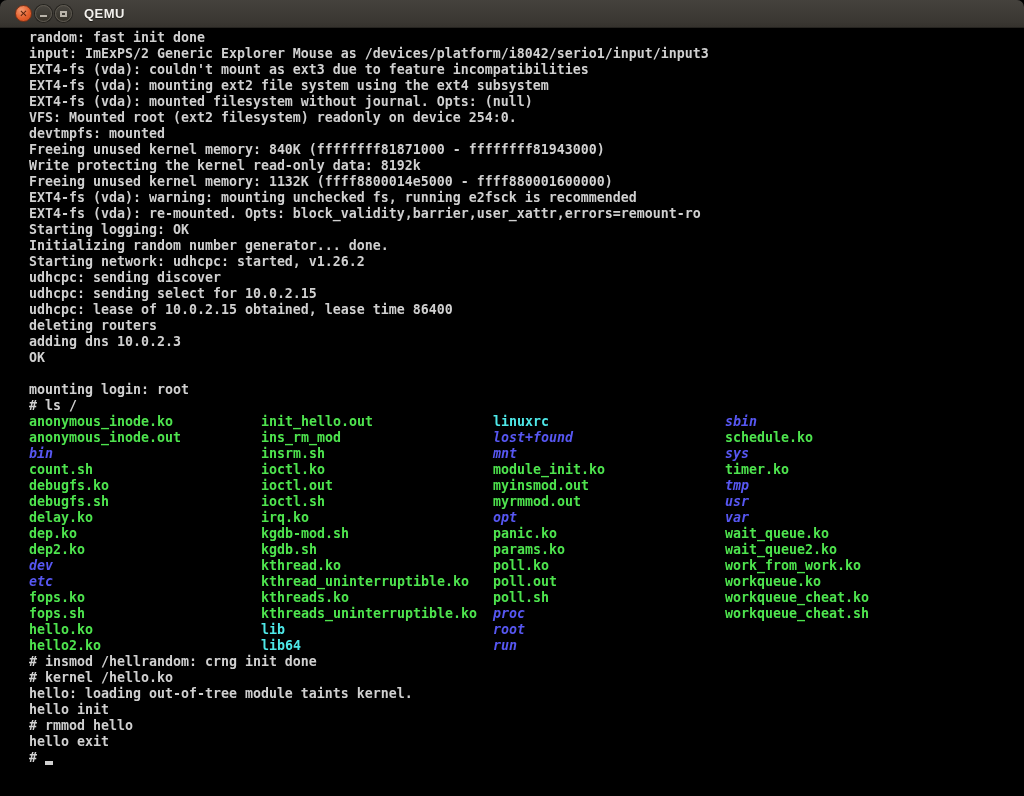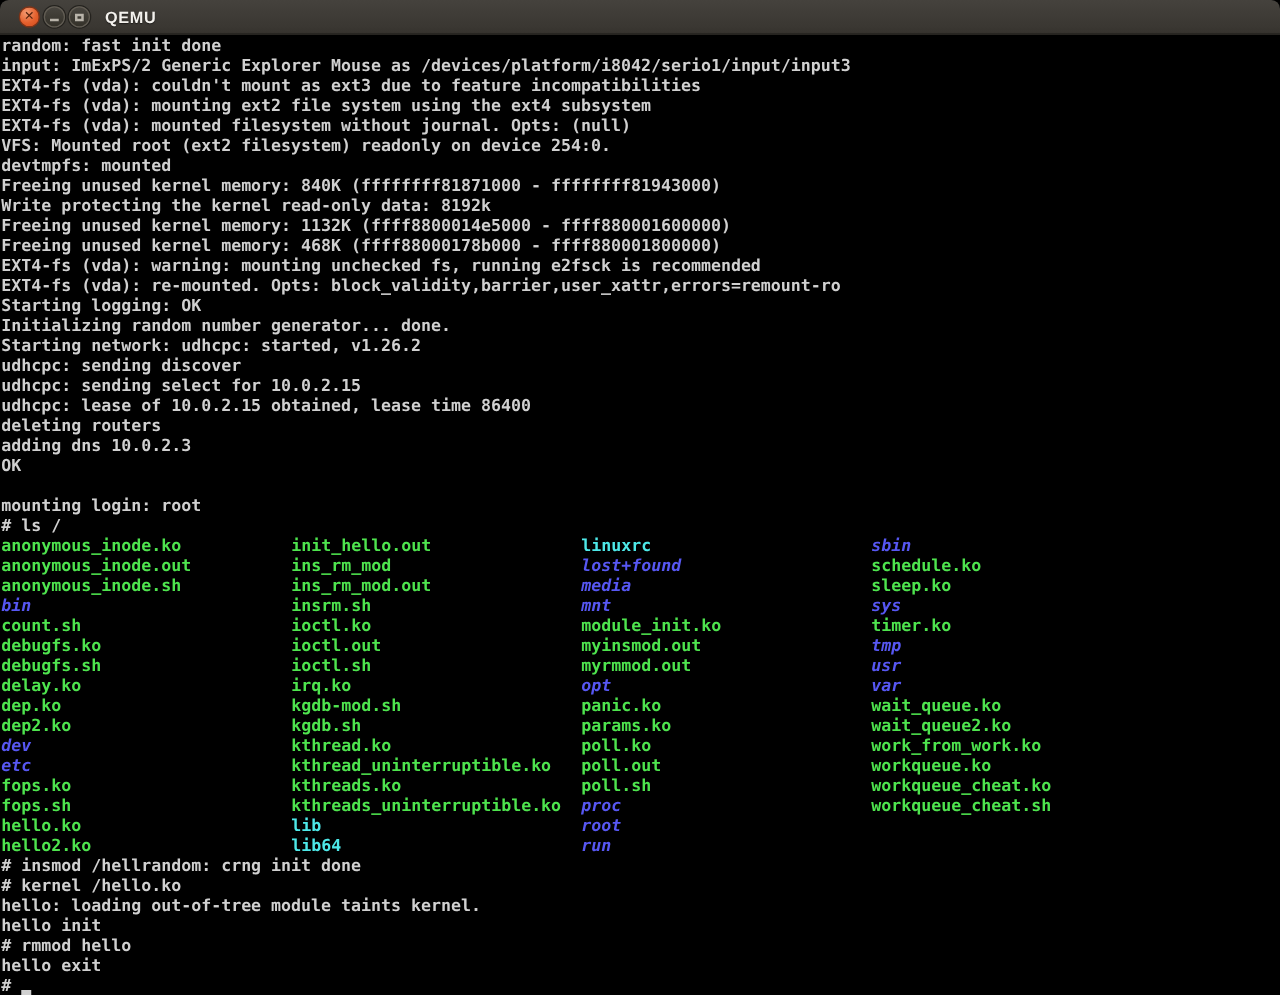--- a/index.html
+++ b/index.html
@@ -54,20 +54,21 @@
   }
 
   
   .terminal {
     flex: 1 1 auto;
     background: var(--term-bg, #000);
     color: var(--fg, #d0d0d0);
     font: bold 13.29px/16px "DejaVu Sans Mono", monospace;
     padding: 2px 0 0 1px;
     overflow: hidden;
+    margin-left: 28px;
   }
   .line { height: 16px; white-space: pre; }
   .cell { display: inline-block; width: 232px; white-space: pre; vertical-align: top; }
   .green { color: var(--green); }
   .blue  { color: var(--blue); font-style: italic; }
   .cyan  { color: var(--cyan); }
   .cursor {
     display: inline-block;
     width: 8px; height: 4px;
     background: var(--fg, #d0d0d0);
@@ -96,40 +97,38 @@
         <div class="line">random: fast init done</div>
         <div class="line">input: ImExPS/2 Generic Explorer Mouse as /devices/platform/i8042/serio1/input/input3</div>
         <div class="line">EXT4-fs (vda): couldn't mount as ext3 due to feature incompatibilities</div>
         <div class="line">EXT4-fs (vda): mounting ext2 file system using the ext4 subsystem</div>
         <div class="line">EXT4-fs (vda): mounted filesystem without journal. Opts: (null)</div>
         <div class="line">VFS: Mounted root (ext2 filesystem) readonly on device 254:0.</div>
         <div class="line">devtmpfs: mounted</div>
         <div class="line">Freeing unused kernel memory: 840K (ffffffff81871000 - ffffffff81943000)</div>
         <div class="line">Write protecting the kernel read-only data: 8192k</div>
         <div class="line">Freeing unused kernel memory: 1132K (ffff8800014e5000 - ffff880001600000)</div>
-        <div class="line">Freeing unused kernel memory: 468K (ffff88000178b000 - ffff880001800000)</div>
         <div class="line">EXT4-fs (vda): warning: mounting unchecked fs, running e2fsck is recommended</div>
         <div class="line">EXT4-fs (vda): re-mounted. Opts: block_validity,barrier,user_xattr,errors=remount-ro</div>
         <div class="line">Starting logging: OK</div>
         <div class="line">Initializing random number generator... done.</div>
         <div class="line">Starting network: udhcpc: started, v1.26.2</div>
         <div class="line">udhcpc: sending discover</div>
         <div class="line">udhcpc: sending select for 10.0.2.15</div>
         <div class="line">udhcpc: lease of 10.0.2.15 obtained, lease time 86400</div>
         <div class="line">deleting routers</div>
         <div class="line">adding dns 10.0.2.3</div>
         <div class="line">OK</div>
         <div class="line">&nbsp;</div>
         <div class="line">mounting login: root</div>
         <div class="line"># ls /</div>
       </div>
     <div id="file-listing">
         <div class="line"><span class="cell green">anonymous_inode.ko</span><span class="cell green">init_hello.out</span><span class="cell cyan">linuxrc</span><span class="cell blue">sbin</span></div>
         <div class="line"><span class="cell green">anonymous_inode.out</span><span class="cell green">ins_rm_mod</span><span class="cell blue">lost+found</span><span class="cell green">schedule.ko</span></div>
-        <div class="line"><span class="cell green">anonymous_inode.sh</span><span class="cell green">ins_rm_mod.out</span><span class="cell blue">media</span><span class="cell green">sleep.ko</span></div>
         <div class="line"><span class="cell blue">bin</span><span class="cell green">insrm.sh</span><span class="cell blue">mnt</span><span class="cell blue">sys</span></div>
         <div class="line"><span class="cell green">count.sh</span><span class="cell green">ioctl.ko</span><span class="cell green">module_init.ko</span><span class="cell green">timer.ko</span></div>
         <div class="line"><span class="cell green">debugfs.ko</span><span class="cell green">ioctl.out</span><span class="cell green">myinsmod.out</span><span class="cell blue">tmp</span></div>
         <div class="line"><span class="cell green">debugfs.sh</span><span class="cell green">ioctl.sh</span><span class="cell green">myrmmod.out</span><span class="cell blue">usr</span></div>
         <div class="line"><span class="cell green">delay.ko</span><span class="cell green">irq.ko</span><span class="cell blue">opt</span><span class="cell blue">var</span></div>
         <div class="line"><span class="cell green">dep.ko</span><span class="cell green">kgdb-mod.sh</span><span class="cell green">panic.ko</span><span class="cell green">wait_queue.ko</span></div>
         <div class="line"><span class="cell green">dep2.ko</span><span class="cell green">kgdb.sh</span><span class="cell green">params.ko</span><span class="cell green">wait_queue2.ko</span></div>
         <div class="line"><span class="cell blue">dev</span><span class="cell green">kthread.ko</span><span class="cell green">poll.ko</span><span class="cell green">work_from_work.ko</span></div>
         <div class="line"><span class="cell blue">etc</span><span class="cell green">kthread_uninterruptible.ko</span><span class="cell green">poll.out</span><span class="cell green">workqueue.ko</span></div>
         <div class="line"><span class="cell green">fops.ko</span><span class="cell green">kthreads.ko</span><span class="cell green">poll.sh</span><span class="cell green">workqueue_cheat.ko</span></div>

